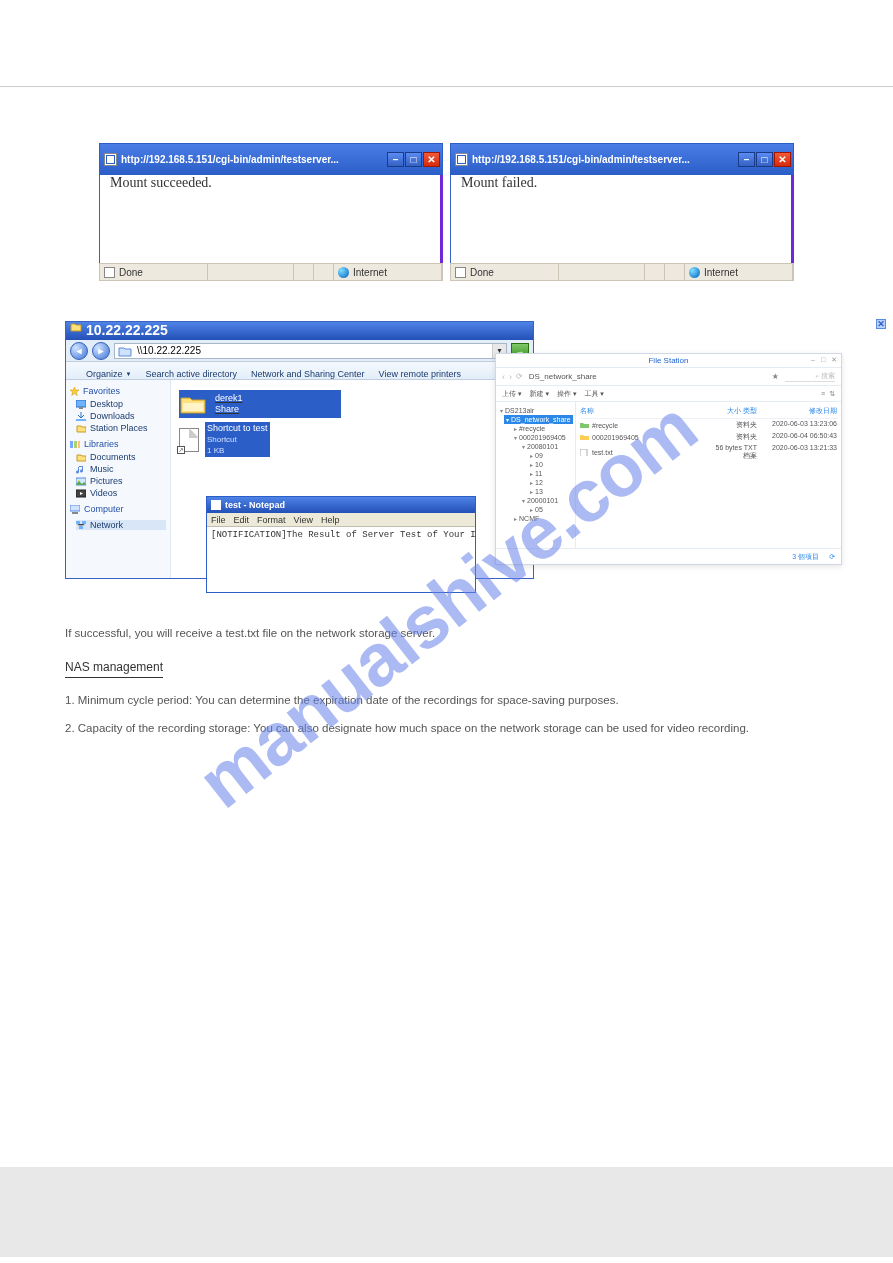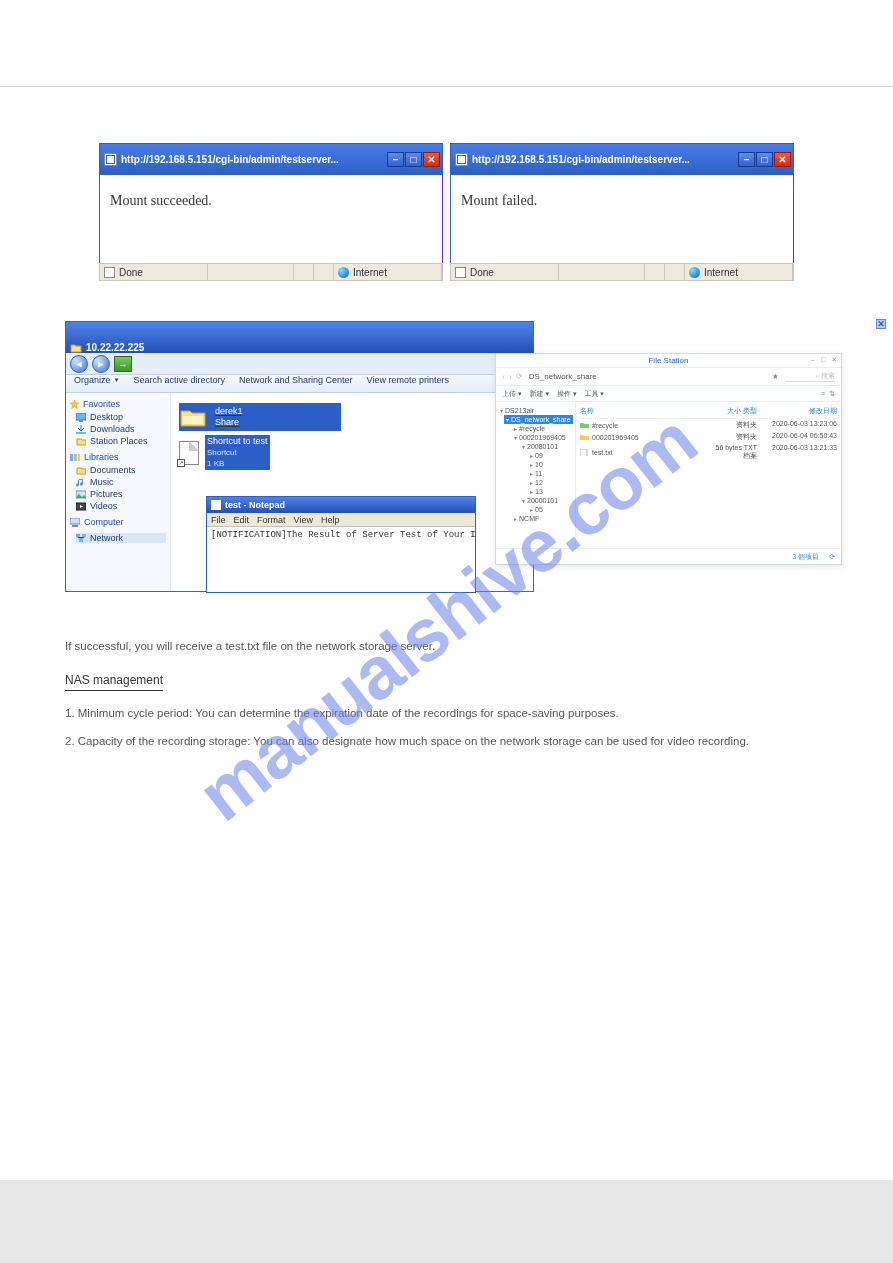--- a/index.html
+++ b/index.html
@@ -13,45 +13,45 @@
   
   .ie-popups { display: flex; justify-content: space-between; margin: 38px 34px 0 34px; }
   .ie-popup { width: 344px; background: #fff; }
   .ie-titlebar { height: 32px; background: linear-gradient(#4a7ee6, #2b5ec7); display: flex; align-items: center; padding-left: 4px; border: 1px solid #2b5ec7; }
   .ie-doc-icon { width: 13px; height: 13px; background: #fff; border: 1px solid #888; margin-right: 4px; display: flex; align-items: center; justify-content: center; }
   .ie-doc-icon::after { content: ""; width: 7px; height: 7px; border: 1px solid #2b5ec7; }
   .ie-title { color: #fff; font-size: 10px; font-weight: bold; flex: 1; overflow: hidden; white-space: nowrap; }
   .ie-winbtns { display: flex; gap: 1px; padding-right: 2px; }
   .ie-winbtn { width: 17px; height: 15px; background: linear-gradient(#5b8cf2,#3460c2); border: 1px solid #1a3c88; display: flex; align-items: center; justify-content: center; color: #fff; font-size: 10px; font-weight: bold; }
   .ie-winbtn.close { background: linear-gradient(#f05a3a,#d62a0c); border-color: #a01500; }
-  .ie-content { height: 88px; border-left: 1px solid #3a62c2; border-right: 1px solid #6d28d9; padding: 18px 10px; font-family: "Times New Roman", serif; font-size: 14px; }
+  .ie-content { height: 88px; border-left: 1px solid #3a62c2; border-right: 3px solid #6d28d9; padding: 0 10px; font-family: "Times New Roman", serif; font-size: 14px; }
   .ie-status { height: 18px; background: #eee9de; border: 1px solid #ccc4b4; display: flex; align-items: center; font-size: 10px; color: #333; }
   .ie-status .cell { height: 100%; border-right: 1px solid #ccc4b4; display: flex; align-items: center; padding: 0 4px; }
   .ie-status .done-cell { width: 108px; }
   .ie-status .spacer { flex: 1; }
   .ie-status .spacer2 { width: 20px; }
   .ie-status .spacer3 { width: 20px; }
   .ie-status .net-cell { width: 108px; }
   .ie-status .globe { width: 11px; height: 11px; border-radius: 50%; background: radial-gradient(circle at 30% 30%, #7ee0ff, #0060c0); margin-right: 4px; }
   .ie-status .page-icon { width: 11px; height: 11px; background: #fff; border: 1px solid #888; margin-right: 4px; }
 
   
   .explorer-wrap { position: relative; margin-top: 40px; }
   .explorer { width: 469px; background: #fff; border: 1px solid #3a62c2; }
-  .exp-titlebar { height: 31px; background: linear-gradient(#4f83e6,#2350b6); display: flex; align-items: flex-end; padding: 0 4px; color: #fff; font-size: 10px; font-weight: bold; }
+  .exp-titlebar { height: 18px; background: linear-gradient(#4f83e6,#2350b6); display: flex; align-items: flex-start; padding: 0 4px; color: #fff; font-size: 14px; font-weight: bold; }
   .exp-titlebar .spacer { flex: 1; }
   .exp-close-x { width: 10px; height: 10px; color: #2b5ec7; background: #bad2ff; border: 1px solid #5a8be0; display: flex; align-items: center; justify-content: center; font-size: 9px; font-weight: bold; position: absolute; right: -58px; top: -2px; }
   .exp-nav { height: 22px; background: #e3eef9; border-bottom: 1px solid #c1cde0; display: flex; align-items: center; padding: 0 4px; gap: 4px; }
   .nav-btn { width: 18px; height: 18px; border-radius: 50%; background: radial-gradient(circle at 30% 30%,#cfe3ff,#3f74d6); border: 1px solid #3660b8; display: flex; align-items: center; justify-content: center; color: #fff; font-size: 9px; }
   .addr-wrap { flex: 1; display: flex; align-items: center; background: #fff; border: 1px solid #a7b7c7; height: 16px; position: relative; }
   .addr-folder { width: 14px; height: 12px; margin: 0 3px; }
   .addr-input { flex: 1; font-size: 10px; padding: 0 2px; border: none; outline: none; background: transparent; }
   .addr-dd { width: 14px; height: 14px; background: #e8e8e8; border-left: 1px solid #ccc; display: flex; align-items: center; justify-content: center; font-size: 8px; }
   .go-btn { width: 18px; height: 16px; background: linear-gradient(#7fc76b,#3a9820); border: 1px solid #2a7010; display: flex; align-items: center; justify-content: center; color: #fff; font-size: 9px; }
-  .exp-toolbar { height: 18px; background: linear-gradient(#f5f9fe,#e3eef9); border-bottom: 1px solid #c1cde0; display: flex; align-items: flex-start; font-size: 9px; color: #1b3b6e; padding-left: 8px; gap: 14px; }
+  .exp-toolbar { height: 18px; background: linear-gradient(#f5f9fe,#e3eef9); border-bottom: 1px solid #c1cde0; display: flex; align-items: flex-end; font-size: 9px; color: #1b3b6e; padding-left: 20px; gap: 14px; }
   .exp-toolbar .tb-item { display: flex; align-items: center; gap: 3px; }
   .exp-body { display: flex; height: 198px; }
   .exp-tree { width: 105px; background: #f5f9fe; border-right: 1px solid #e0e8f2; padding: 6px 4px; font-size: 9px; color: #1b3b6e; }
   .tree-sect { margin-bottom: 6px; text-align: center; }
   .tree-hdr { display: flex; align-items: center; gap: 4px; font-weight: normal; color: #2450a8; margin-bottom: 3px; }
   .tree-item { display: flex; align-items: center; gap: 4px; margin-left: 6px; margin-bottom: 2px; }
   .tree-item.sel { background: #d9e6f7; }
   .star { width: 9px; height: 9px; }
   .mini-icon { width: 10px; height: 9px; }
   .exp-main { flex: 1; background: #fff; position: relative; }
@@ -186,20 +186,27 @@
         <svg class="folder-svg" width="12" height="10">
             <path d="M1 2h4l1 1h5v6H1z" fill="#ffe07a" stroke="#c79a20"></path>
           </svg>
         <span style="margin-left:4px">10.22.22.225</span>
         <span class="spacer"></span>
       </div>
       <span class="exp-close-x">✕</span>
       <div class="exp-nav">
         <span class="nav-btn">◄</span>
         <span class="nav-btn">►</span>
+        <div class="addr-wrap">
+          <svg class="addr-folder folder-svg" width="14" height="12">
+              <path d="M1 3h5l1 1h6v7H1z" fill="#cfe3ff" stroke="#5a8be0"></path>
+            </svg>
+          <input class="addr-input" value="\\10.22.22.225" style="">
+          <span class="addr-dd">▾</span>
+        </div>
         <span class="go-btn">→</span>
       </div>
       <div class="exp-toolbar">
         <span class="tb-item">
             <span>Organize</span>
             <span style="font-size:6px">▼</span>
           </span>
         <span class="tb-item">Search active directory</span>
         <span class="tb-item">Network and Sharing Center</span>
         <span class="tb-item">View remote printers</span>

